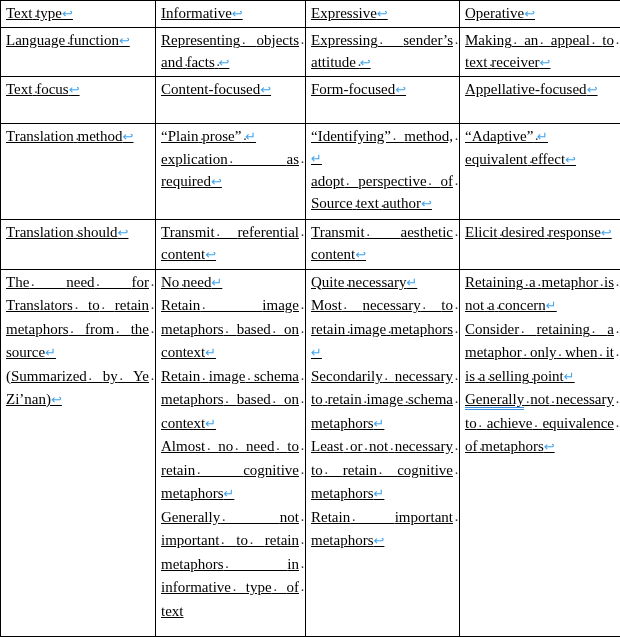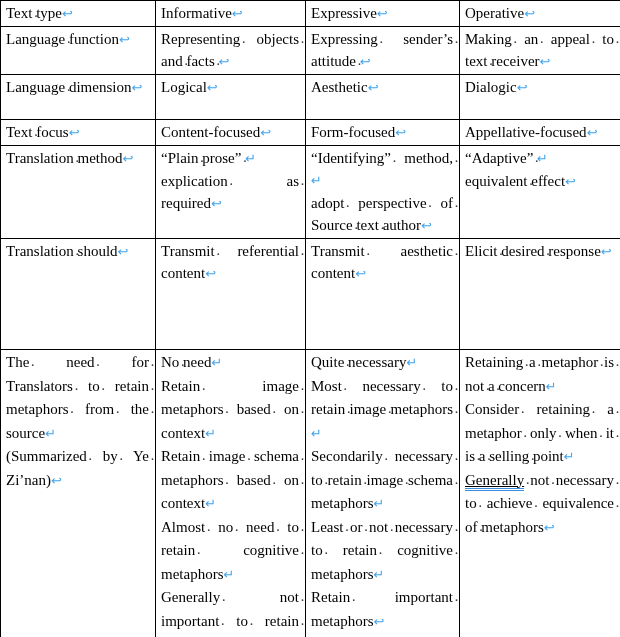--- a/index.html
+++ b/index.html
@@ -9,21 +9,21 @@
   td{border:1.5px solid #000;vertical-align:top;padding:1px 6px 1px 5px;
      text-align:justify;line-height:22px;overflow:hidden;}
   tr:nth-child(1){height:26px}
   tr:nth-child(2){height:46px}
   tr:nth-child(3){height:45px}
   tr:nth-child(4){height:23px}
   tr:nth-child(5){height:46px}
   tr:nth-child(6){height:111px}
   tr:nth-child(7){height:340px}
   tr:last-child td{line-height:23.5px}
-  .para{text-align:justify;}
+  .para{text-align:justify;text-decoration:underline;}
   .sp{position:relative;}
   .sp::before{content:"\00B7";position:absolute;left:1px;top:0;color:#3c3c3c;}
   .mark{font-family:"DejaVu Sans",sans-serif;font-size:13px;}
   .gram{text-decoration:underline;text-decoration-color:#000;
         border-bottom:3px double #3b8fe0;padding-bottom:0px;}
 </style>
 </head>
 <body>
 
 <div class="doc">
@@ -54,34 +54,20 @@
             <div class="para">Language<span class="sp"> </span>function<span class="mark" style="color: rgb(66, 164, 238);">↩</span></div>
           </td>
         <td>
             <div class="para">Representing<span class="sp"> </span>objects<span class="sp"> </span>and<span class="sp"> </span>facts<span class="sp"> </span><span class="mark" style="color: rgb(66, 164, 238);">↩</span></div>
           </td>
         <td>
             <div class="para">Expressing<span class="sp"> </span>sender’s<span class="sp"> </span>attitude<span class="sp"> </span><span class="mark" style="color: rgb(66, 164, 238);">↩</span></div>
           </td>
         <td>
             <div class="para">Making<span class="sp"> </span>an<span class="sp"> </span>appeal<span class="sp"> </span>to<span class="sp"> </span>text<span class="sp"> </span>receiver<span class="mark" style="color: rgb(66, 164, 238);">↩</span></div>
-          </td>
-      </tr>
-      <tr>
-        <td>
-            <div class="para">Language<span class="sp"> </span>dimension<span class="mark" style="color: rgb(66, 164, 238);">↩</span></div>
-          </td>
-        <td>
-            <div class="para">Logical<span class="mark" style="color: rgb(66, 164, 238);">↩</span></div>
-          </td>
-        <td>
-            <div class="para">Aesthetic<span class="mark" style="color: rgb(66, 164, 238);">↩</span></div>
-          </td>
-        <td>
-            <div class="para">Dialogic<span class="mark" style="color: rgb(66, 164, 238);">↩</span></div>
           </td>
       </tr>
       <tr>
         <td>
             <div class="para">Text<span class="sp"> </span>focus<span class="mark" style="color: rgb(66, 164, 238);">↩</span></div>
           </td>
         <td>
             <div class="para">Content-focused<span class="mark" style="color: rgb(66, 164, 238);">↩</span></div>
           </td>
         <td>

